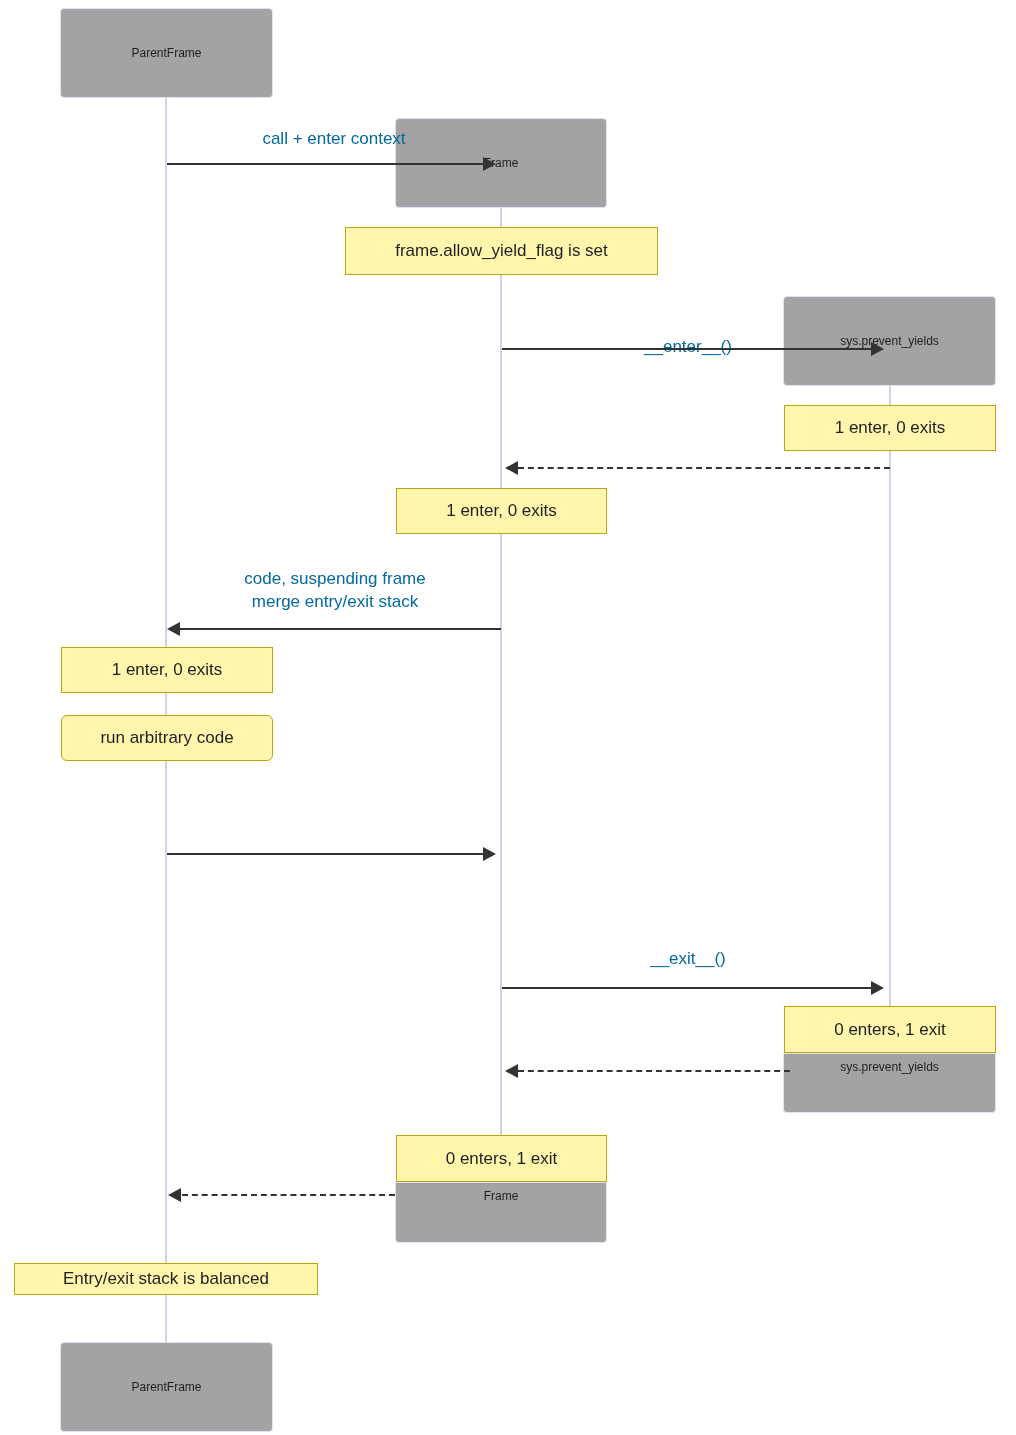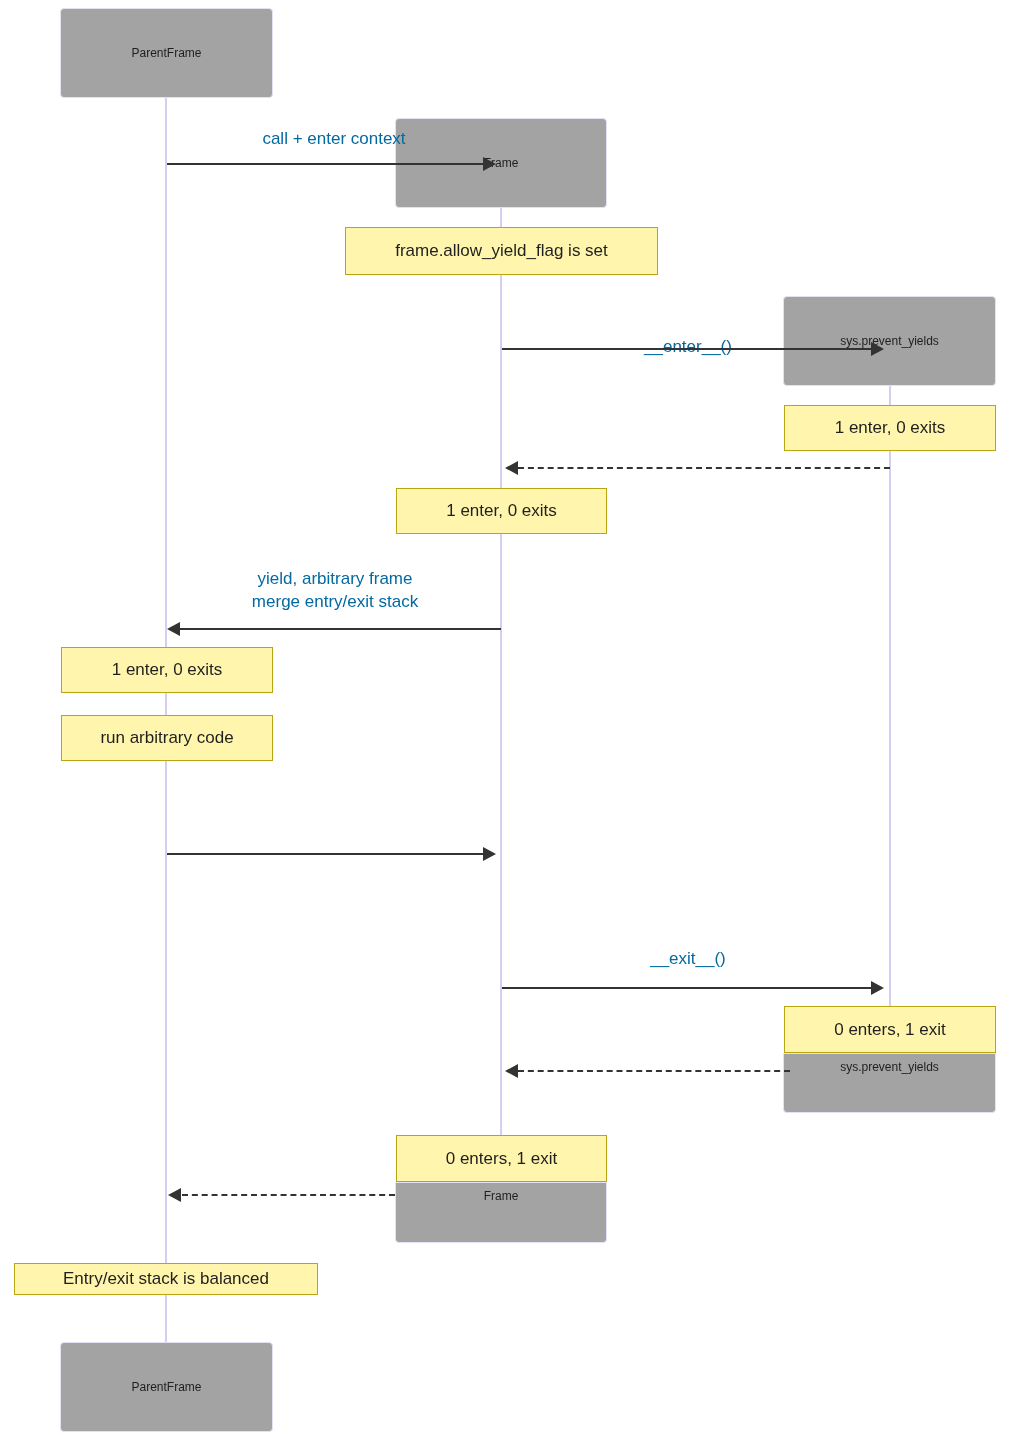--- a/index.html
+++ b/index.html
@@ -116,27 +116,27 @@
   <div class="msg-line" style="left:502px; top:348px; width:369px;"></div>
   <div class="arrowhead right" style="left:871px; top:342px;"></div>
 
   <div class="note" style="left:784px; top:405px; width:212px; height:46px;">1 enter, 0 exits</div>
 
   <div class="msg-line dashed" style="left:518px; top:467px; width:372px;"></div>
   <div class="arrowhead left" style="left:505px; top:461px;"></div>
 
   <div class="note" style="left:396px; top:488px; width:211px; height:46px;">1 enter, 0 exits</div>
 
-  <div class="msg-label" style="left:170px; top:568px; width:330px;"><span>yield, arbitrary frame</span><br><span>merge entry/exit stack</span></div>
+  <div class="msg-label" style="left:170px; top:568px; width:330px;"><span>code, suspending frame</span><br><span>merge entry/exit stack</span></div>
   <div class="msg-line" style="left:180px; top:628px; width:321px;"></div>
   <div class="arrowhead left" style="left:167px; top:622px;"></div>
 
   <div class="note" style="left:61px; top:647px; width:212px; height:46px;">1 enter, 0 exits</div>
 
-  <div class="note" style="left:61px; top:715px; width:212px; height:46px;">run arbitrary code</div>
+  <div class="note" style="left:61px; top:715px; width:212px; height:46px;border-radius:6px;">run arbitrary code</div>
 
   <div class="msg-line" style="left:167px; top:853px; width:316px;"></div>
   <div class="arrowhead right" style="left:483px; top:847px;"></div>
 
 
   <div class="msg-label" style="left:505px; top:948px; width:366px;">__exit__()</div>
   <div class="msg-line" style="left:502px; top:987px; width:369px;"></div>
   <div class="arrowhead right" style="left:871px; top:981px;"></div>
 
   <div class="note" style="left:784px; top:1006px; width:212px; height:47px;">0 enters, 1 exit</div>

